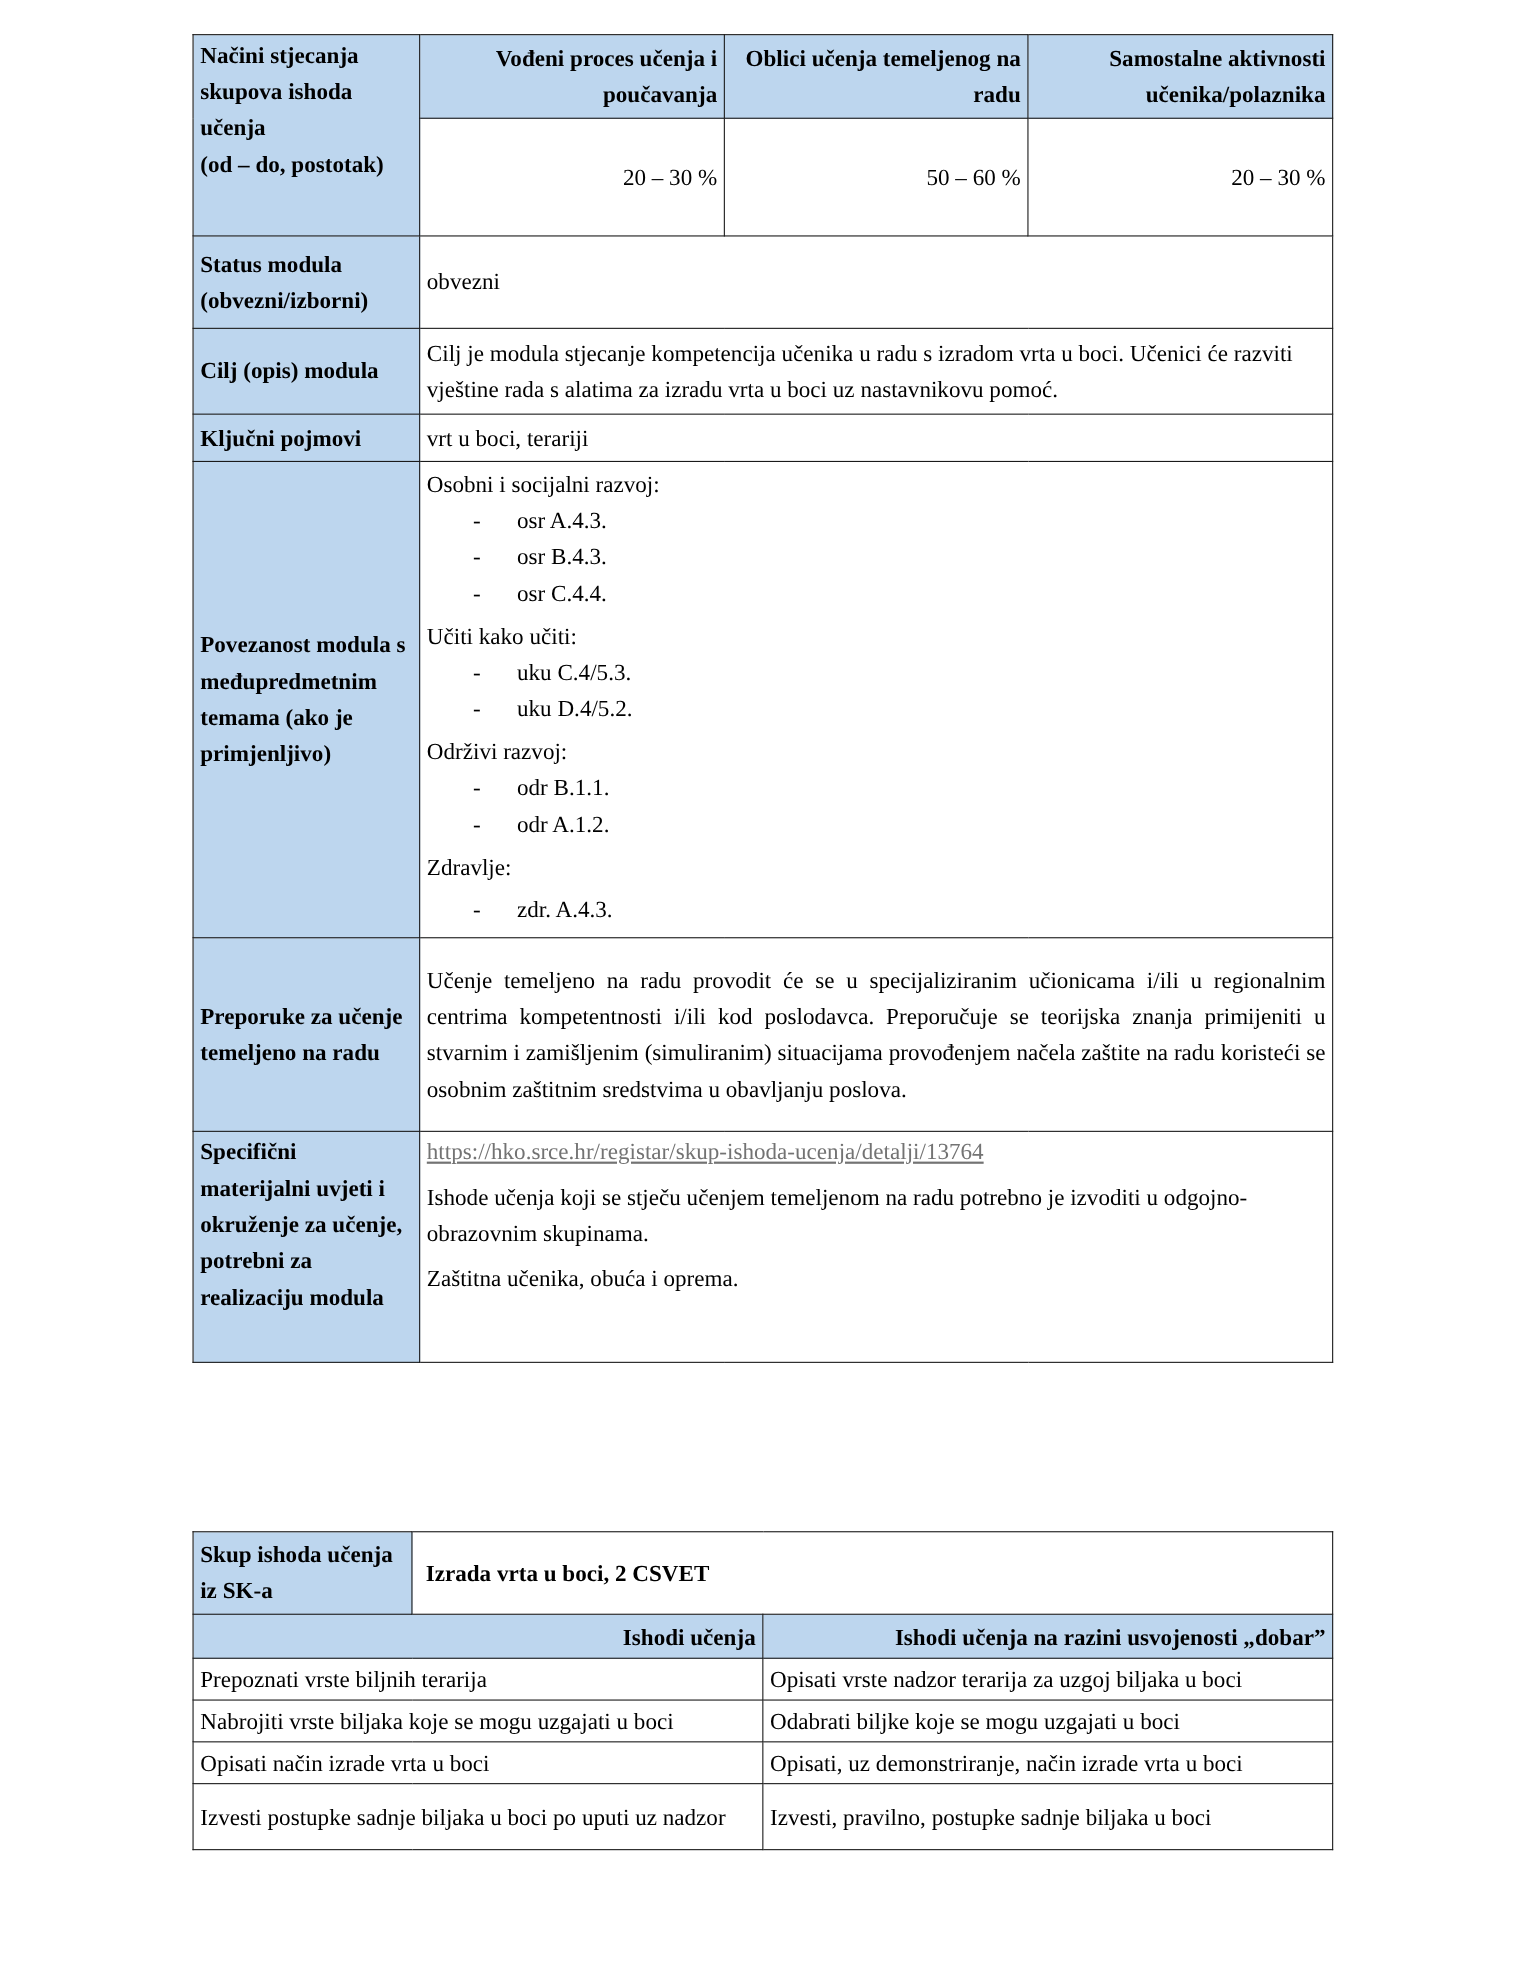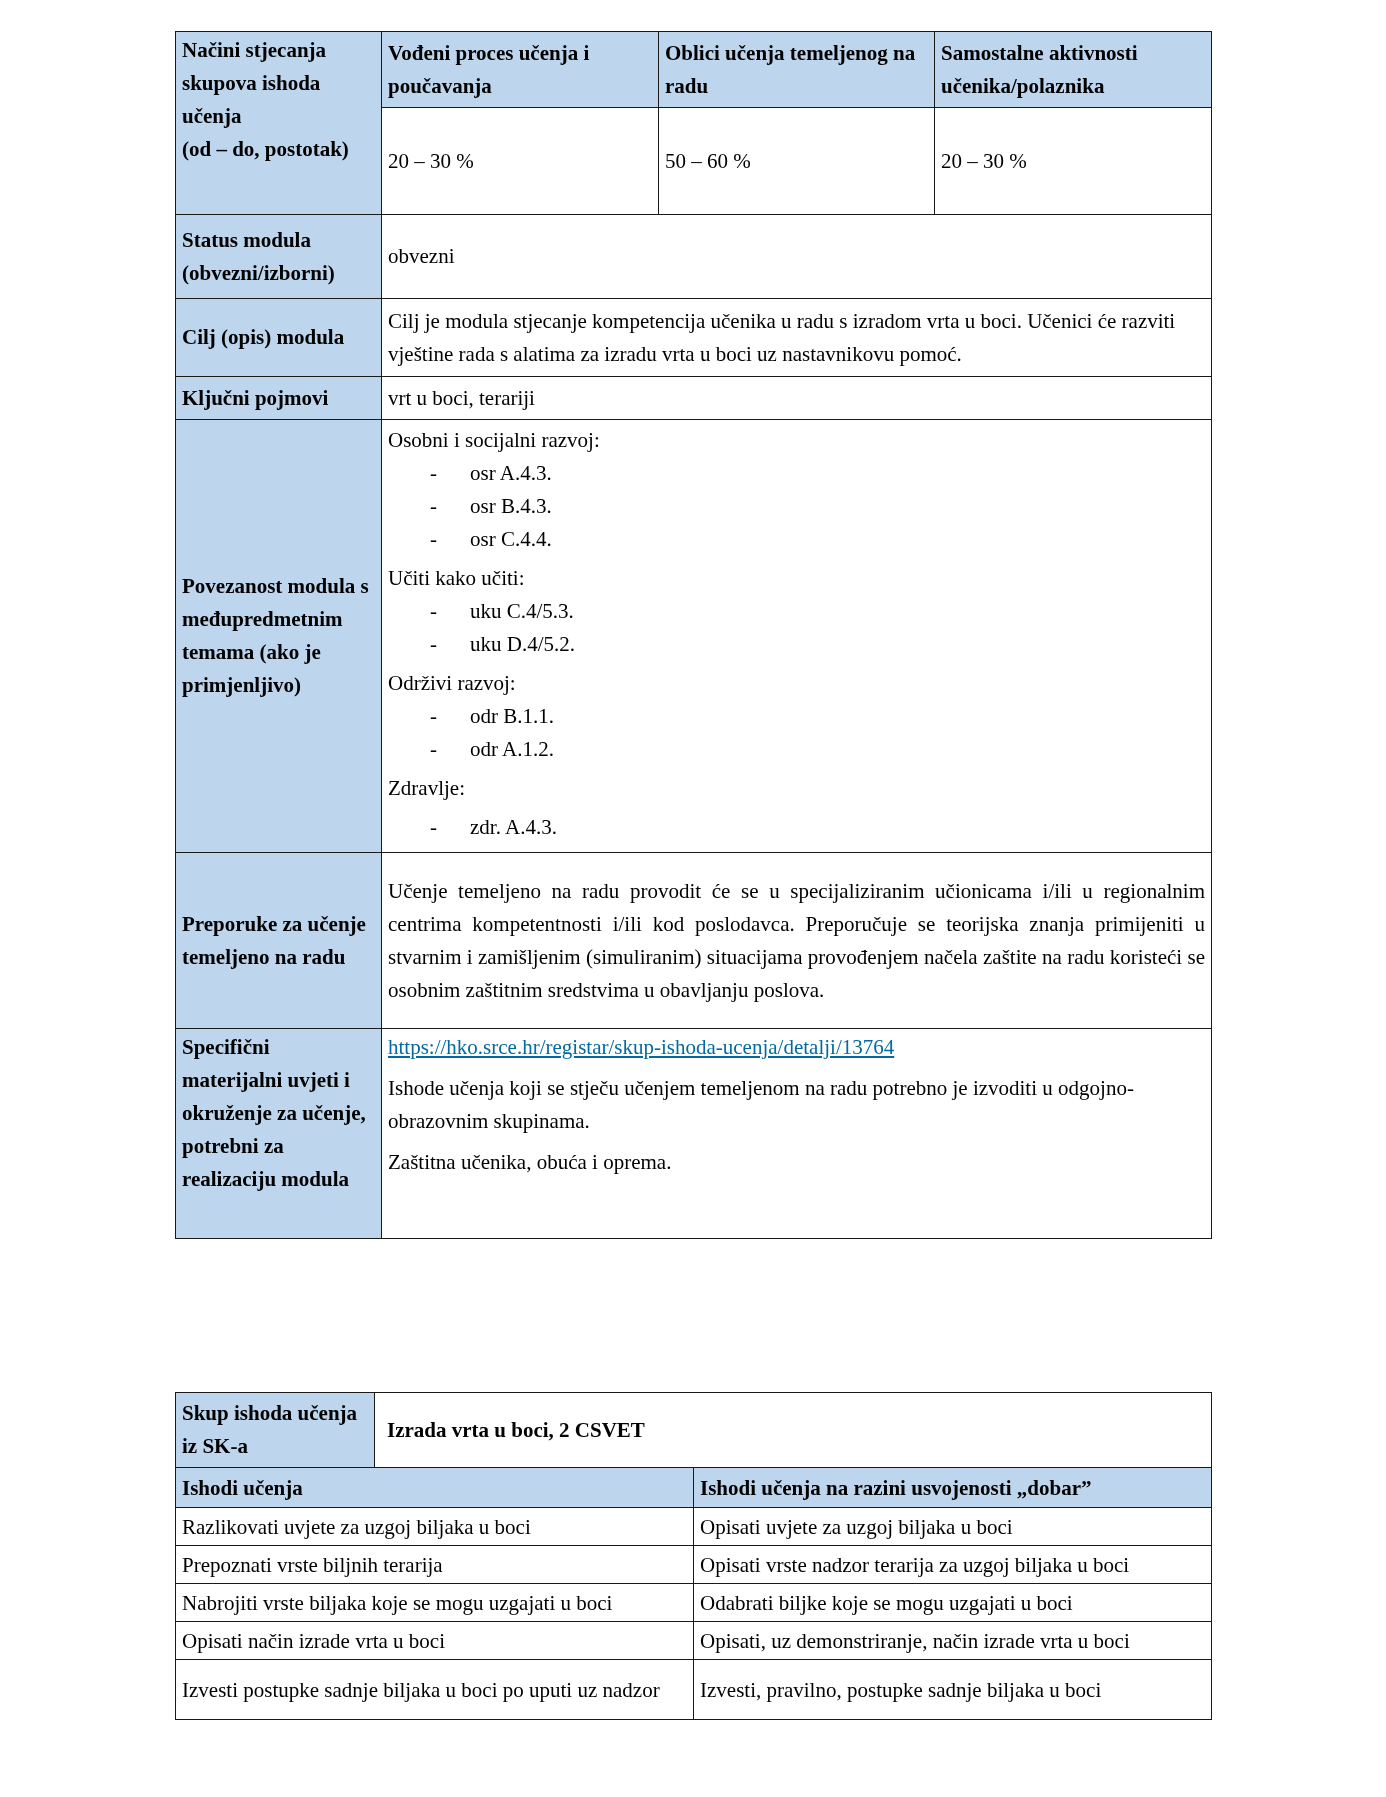--- a/index.html
+++ b/index.html
@@ -4,30 +4,30 @@
 <style>
   html, body { margin: 0; padding: 0; background: #ffffff; }
   body {
     width: 1386px; height: 1797px; position: relative; overflow: hidden;
     font-family: "Liberation Serif", "DejaVu Serif", serif;
     color: #000;
   }
   table { border-collapse: collapse; position: absolute; table-layout: fixed; border-radius: 29px; }
   td { border: 1.5px solid #1a1a1a; vertical-align: middle; padding: 0 6px; font-size: 21px; line-height: 33px; }
   .hd { background: #BDD6EE; font-weight: bold; }
-  .center { text-align: left; }
+  .center { text-align: right; }
   .justify { text-align: justify; }
   #t1 { left: 175px; top: 31px; width: 1036px; }
   #t2 { left: 175px; top: 1392px; width: 1036px; }
   .list { margin: 0; padding: 0; list-style: none; }
   .list li { position: relative; padding-left: 82px; line-height: 33px; }
   .list li .dash { position: absolute; left: 42px; }
   .group-title { line-height: 33px; margin-top: 6px; }
   .group-title:first-child { margin-top: 0; }
-  a.link { color: #0369a1; text-decoration: underline; }
+  a.link { color: #737373; text-decoration: underline; }
   p { margin: 0; }
   .para { margin-top: 8px; font-family: Liberation Serif, serif; }
   #t2 td { line-height: 26px; font-size: 21px; }
 </style>
 </head>
 <body>
 
 <table id="t1">
   <colgroup>
     <col style="width:206px">
@@ -114,24 +114,20 @@
   <tbody>
       <tr style="height:75px">
     <td class="hd" style="line-height:33px">Skup ishoda učenja iz SK-a</td>
     <td colspan="2" style="font-weight:bold;padding-left:12px">Izrada vrta u boci, 2 CSVET</td>
   </tr>
   <tr style="height:40px">
     <td colspan="2" class="hd center">Ishodi učenja</td>
     <td class="hd center">Ishodi učenja na razini usvojenosti „dobar”</td>
   </tr>
   <tr style="height:38px">
-    <td colspan="2">Razlikovati uvjete za uzgoj biljaka u boci</td>
-    <td>Opisati uvjete za uzgoj biljaka u boci</td>
-  </tr>
-  <tr style="height:38px">
     <td colspan="2">Prepoznati vrste biljnih terarija</td>
     <td>Opisati vrste nadzor terarija za uzgoj biljaka u boci</td>
   </tr>
   <tr style="height:38px">
     <td colspan="2">Nabrojiti vrste biljaka koje se mogu uzgajati u boci</td>
     <td>Odabrati biljke koje se mogu uzgajati u boci</td>
   </tr>
   <tr style="height:38px">
     <td colspan="2">Opisati način izrade vrta u boci</td>
     <td>Opisati, uz demonstriranje, način izrade vrta u boci</td>

